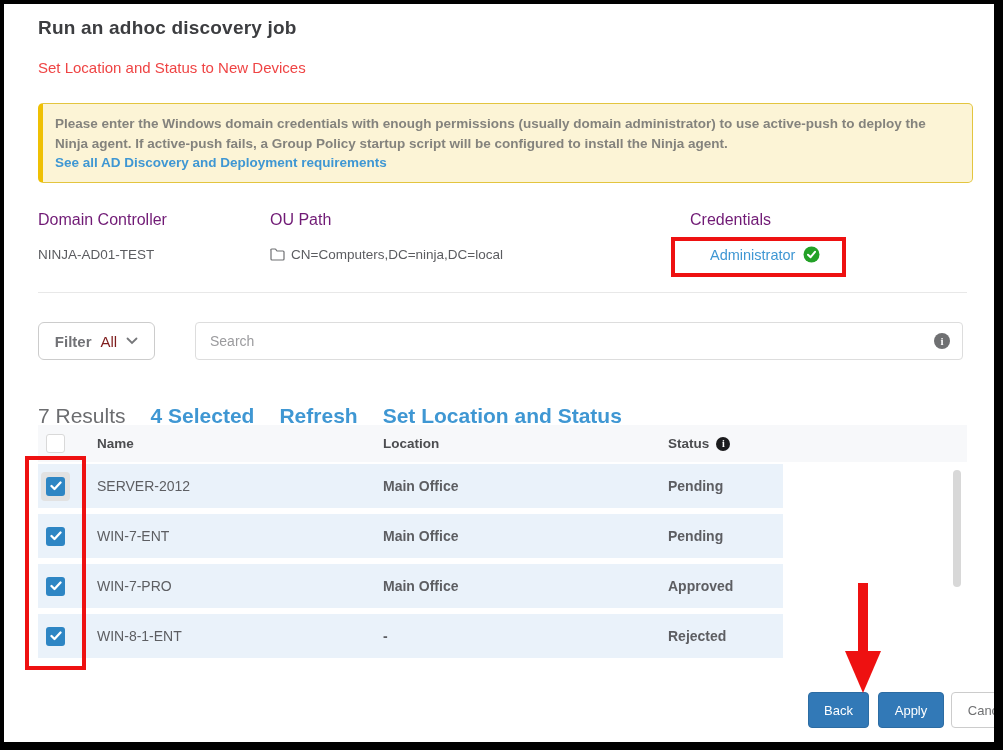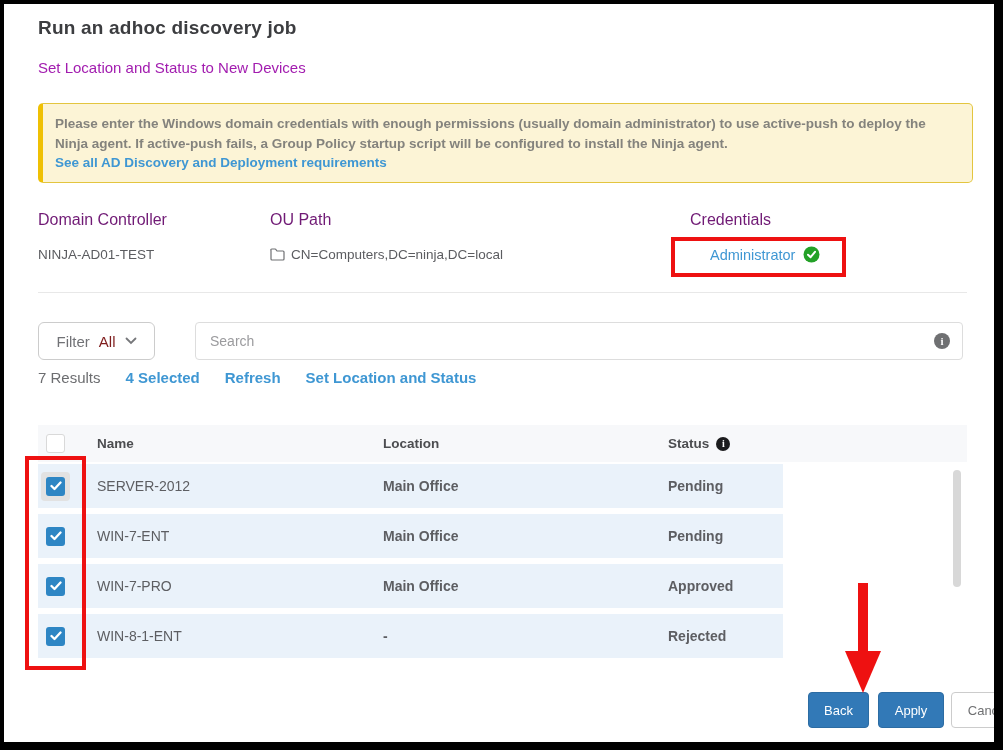--- a/index.html
+++ b/index.html
@@ -11,21 +11,21 @@
     width: 1003px; height: 750px;
     border-style: solid; border-color: #000;
     border-width: 4px 9px 8px 4px;
     background: #fff;
     overflow: hidden;
   }
   .abs { position: absolute; }
 
   
   .title { left:34px; top:13px; font-size:19px; font-weight:700; color:#3c3d40; letter-spacing:.2px; }
-  .subtitle { left:34px; top:55px; font-size:15px; color:#a21caf; }
+  .subtitle { left:34px; top:55px; font-size:15px; color:#ef4444; }
 
   
   .alert {
     left:34px; top:99px; width:935px; height:80px;
     background:#fcf4d6;
     border:1px solid #e3c53f;
     border-left:5px solid #efc004;
     border-radius:5px;
     padding:10px 14px 0 12px;
     font-size:13.5px; font-weight:700; color:#84837d; line-height:1.45;
@@ -43,41 +43,41 @@
 
   .divider { left:34px; top:288px; width:929px; height:0; border-top:1px solid #e8e8e8; }
 
   
   .filter-box {
     left:34px; top:318px; width:117px; height:38px;
     border:1px solid #ccc; border-radius:6px; background:#fff;
     display:flex; align-items:center; justify-content:center; gap:9px;
     font-size:15px; cursor:pointer;
   }
-  .filter-label { color:#717276; }
+  .filter-label { color:#717276;font-weight:bold; }
   .filter-value { color:#7f1d1d; }
   .search-wrap { left:191px; top:318px; width:768px; height:38px; }
   .search-input {
     width:100%; height:100%;
     border:1px solid #ddd; border-radius:4px;
     padding:0 40px 0 14px;
     font-size:14px; color:#0f172a; outline:none;
     font-family:"Liberation Sans", sans-serif;
   }
   .search-input::placeholder { color:#9b9b9e; }
   .info-circle {
     position:absolute; right:13px; top:11px;
     width:16px; height:16px; border-radius:50%;
     background:#6f7072; color:#fff;
     font-size:11px; font-weight:700; font-family:"Liberation Serif", serif;
     display:flex; align-items:center; justify-content:center;
   }
 
   
-  .summary { left:34px; top:365px; display:flex; gap:25px; font-size:15px; align-items:center; }
+  .summary { left:34px; top:400px; display:flex; gap:25px; font-size:21px; align-items:center; }
   .summary .muted { color:#6c6d70; }
 
   
   .thead {
     left:34px; top:421px; width:929px; height:37px;
     background:#f7f8fa;
     display:grid; grid-template-columns:59px 286px 285px 1fr;
     align-items:center;
     font-size:13.5px; font-weight:700; color:#4c4d50;
   }

